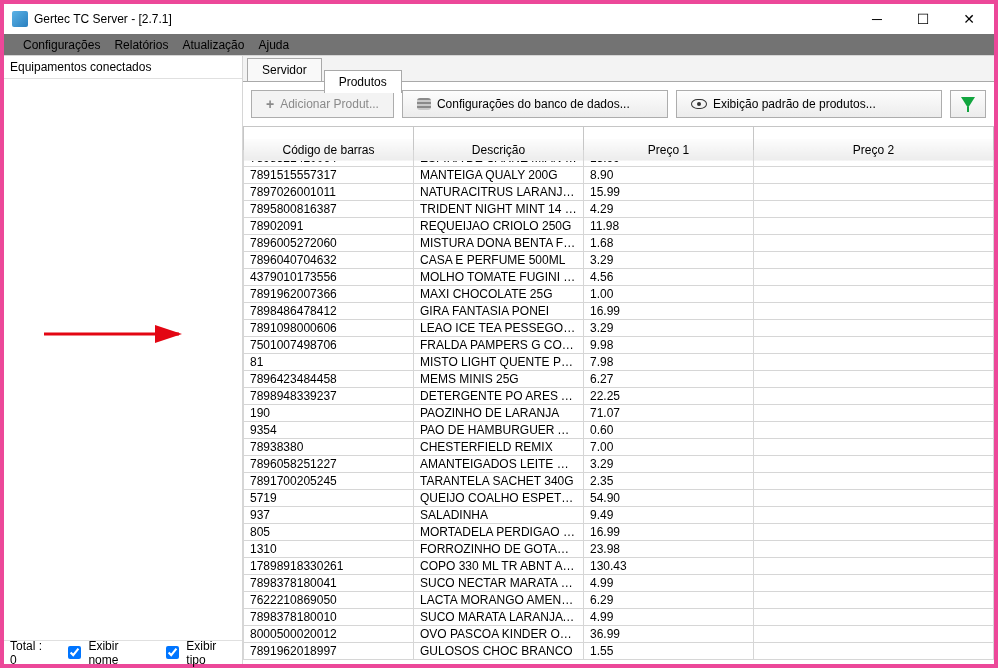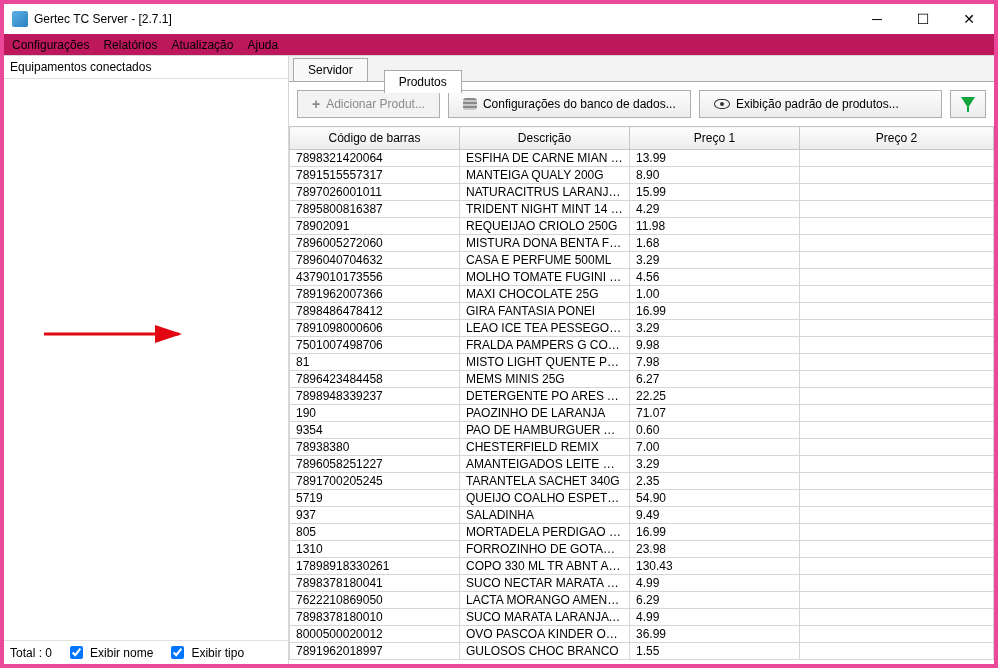--- a/index.html
+++ b/index.html
@@ -4,47 +4,47 @@
 <style>
   * { box-sizing: border-box; }
   html, body { margin: 0; padding: 0; font-family: "Segoe UI", Tahoma, sans-serif; font-size: 12px; color: #000; background: #fff; }
   .window { width: 998px; height: 668px; border: 4px solid #ec4899; display: flex; flex-direction: column; position: relative; }
   .titlebar { height: 30px; display: flex; align-items: center; justify-content: space-between; padding: 0 2px 0 8px; background: #fff; }
   .title-left { display: flex; align-items: center; gap: 6px; }
   .app-icon { width: 16px; height: 16px; background: linear-gradient(135deg,#5cb3e6,#2a7fbf); border-radius: 2px; }
   .title-text { font-size: 12px; }
   .win-controls { display: flex; }
   .win-btn { width: 46px; height: 30px; display: flex; align-items: center; justify-content: center; font-size: 14px; cursor: pointer; }
-  .menubar { height: 22px; display: flex; align-items: center; gap: 14px; padding: 0 8px; background: #be185d; border-bottom: 1px solid #d6d6d6; }
+  .menubar { height: 22px; display: flex; align-items: center; gap: 14px; padding: 0 19px; background: #737373; border-bottom: 1px solid #d6d6d6; }
   .menubar span { cursor: pointer; }
   .content { flex: 1; display: flex; min-height: 0; }
-  .left-pane { width: 285px; display: flex; flex-direction: column; border-right: 1px solid #d6d6d6; justify-content: flex-end; }
+  .left-pane { width: 239px; display: flex; flex-direction: column; border-right: 1px solid #d6d6d6; justify-content: flex-end; }
   .left-header { padding: 4px 6px; font-size: 12px; background: #fff; border-bottom: 1px solid #e0e0e0; }
   .left-body { flex: 1; background: #fff; position: relative; }
   .arrow { position: absolute; top: 245px; left: 40px; }
   .left-footer { height: 24px; display: flex; align-items: center; gap: 14px; padding: 0 6px; border-top: 1px solid #e0e0e0; background: #fff; }
   .left-footer label { display: flex; align-items: center; gap: 4px; }
   .right-pane { flex: 1; display: flex; flex-direction: column; min-width: 0; }
-  .tabs { display: flex; align-items: flex-end; height: 26px; background: #f3f3f3; border-bottom: 1px solid #a9a9a9; padding-left: 4px; gap: 16px; }
+  .tabs { display: flex; align-items: flex-end; height: 26px; background: #f3f3f3; border-bottom: 1px solid #a9a9a9; padding-left: 4px; gap: 2px; }
   .tab { padding: 4px 14px; border: 1px solid #a9a9a9; border-bottom: none; background: #f9f9f9; cursor: pointer; position: relative; }
   .tab.active { background: #fff; top: 12px; font-weight: 400; }
   .toolbar { display: flex; align-items: center; gap: 8px; padding: 8px 8px; background: #fff; }
   .btn { height: 28px; padding: 0 14px; border: 1px solid #adadad; background: linear-gradient(#fdfdfd,#ececec); display: inline-flex; align-items: center; gap: 6px; cursor: pointer; font-size: 12px; }
   .btn.disabled { color: #8a8a8a; background: #f3f3f3; cursor: default; }
   .btn.icon-only { width: 36px; padding: 0; justify-content: center; }
   .filter-icon { width: 0; height: 0; border-left: 7px solid transparent; border-right: 7px solid transparent; border-top: 11px solid #12a53f; }
   .filter-stem { width: 2px; height: 5px; background: #12a53f; margin-top: -1px; }
   .filter-wrap { display: flex; flex-direction: column; align-items: center; }
   .db-icon { width: 14px; height: 12px; border-radius: 3px; background: repeating-linear-gradient(#8a8a8a,#8a8a8a 2px,#c9c9c9 2px,#c9c9c9 4px); }
   .eye-icon { width: 16px; height: 10px; border-radius: 50%/60%; border: 1px solid #333; position: relative; }
   .eye-icon::after { content: ""; position: absolute; width: 4px; height: 4px; background: #333; border-radius: 50%; top: 2px; left: 5px; }
   .plus-icon { color: #8a8a8a; font-weight: bold; font-size: 14px; }
   .table-wrap { flex: 1; overflow: hidden; display: flex; }
   table { border-collapse: collapse; width: 100%; table-layout: fixed; }
-  thead th { background: linear-gradient(#fdfdfd,#ececec); border: 1px solid #c6c6c6; padding: 4px 6px; font-weight: 400; text-align: center; position: sticky; top: 0; }
+  thead th { background: linear-gradient(#fdfdfd,#ececec); border: 1px solid #c6c6c6; padding: 4px 6px; font-weight: 400; text-align: center; position: sticky; top: 12px; }
   tbody td { border: 1px solid #d6d6d6; padding: 1px 6px; white-space: nowrap; overflow: hidden; text-overflow: ellipsis; font-size: 12px; height: 17px; }
   .table-scroll { flex: 1; overflow-y: scroll; overflow-x: hidden; }
   .col-code { width: 170px; }
   .col-desc { width: 170px; }
   .col-p1 { width: 170px; }
   .col-p2 { width: auto; }
   ::-webkit-scrollbar { width: 17px; }
   ::-webkit-scrollbar-track { background: #f0f0f0; border-left: 1px solid #d6d6d6; }
   ::-webkit-scrollbar-thumb { background: #c9c9c9; border: 1px solid #a9a9a9; }
   ::-webkit-scrollbar-button { height: 17px; background: #f0f0f0; border: 1px solid #a9a9a9; }

